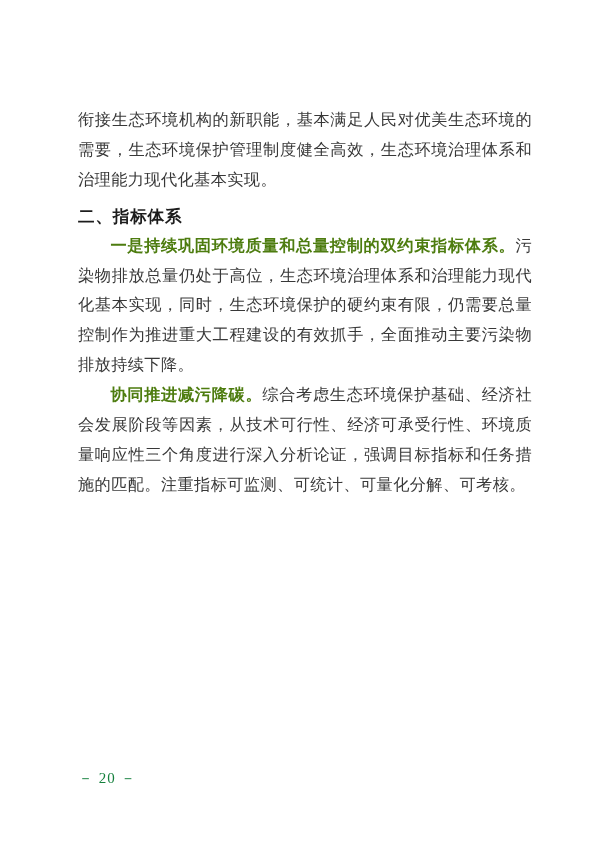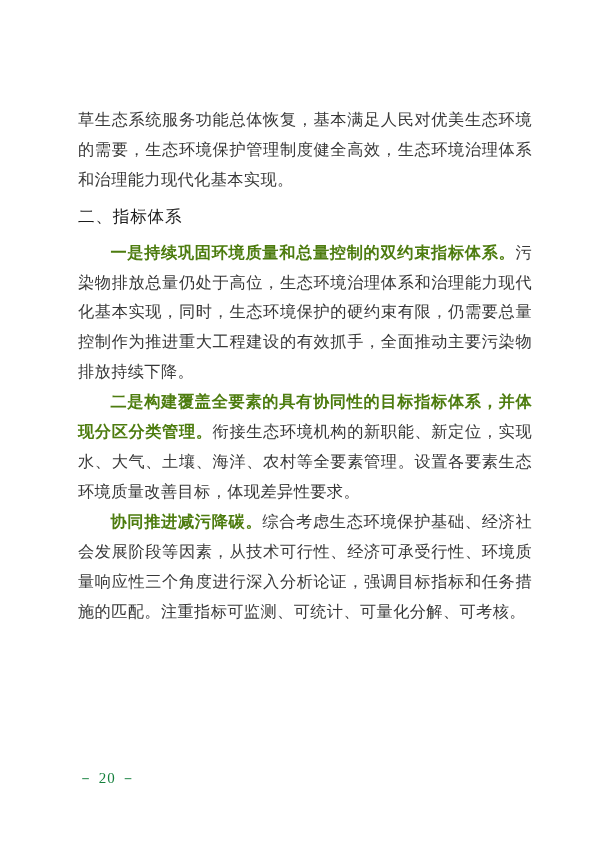--- a/index.html
+++ b/index.html
@@ -34,50 +34,49 @@
     text-indent: 2em;
   }
   .para.no-indent {
     text-indent: 0;
   }
   .lead {
     font-weight: bold;
     color: #4d7c0f;
   }
   .heading {
-    margin: 6px 0 7px 0;
+    margin: 6px 0 0 0;
     font-size: 16.6px;
-    font-weight: normal;
+    font-weight: bold;
     color: #1c1c1c;
     text-indent: 0;
     letter-spacing: 0.8px;
   }
   .page-number {
     position: absolute;
     left: 78px;
     top: 769px;
     font-size: 15px;
     color: #15803d;
     letter-spacing: 1px;
     font-family: "Liberation Serif", "DejaVu Serif", serif;
   }
 </style>
 </head>
 <body>
 
 <div class="page">
   <div class="body-text">
 
-    <p class="para no-indent">草生态系统服务功能总体恢复，基本满足人民对优美生态环境的需要，生态环境保护管理制度健全高效，生态环境治理体系和治理能力现代化基本实现。</p>
+    <p class="para no-indent">衔接生态环境机构的新职能，基本满足人民对优美生态环境的需要，生态环境保护管理制度健全高效，生态环境治理体系和治理能力现代化基本实现。</p>
 
     <p class="heading">二、指标体系</p>
 
 
     <p class="para"><span class="lead">一是持续巩固环境质量和总量控制的双约束指标体系。</span><span>污染物排放总量仍处于高位，生态环境治理体系和治理能力现代化基本实现，同时，生态环境保护的硬约束有限，仍需要总量控制作为推进重大工程建设的有效抓手，全面推动主要污染物排放持续下降。</span></p>
 
-    <p class="para"><span class="lead">二是构建覆盖全要素的具有协同性的目标指标体系，并体现分区分类管理。</span><span>衔接生态环境机构的新职能、新定位，实现水、大气、土壤、海洋、农村等全要素管理。设置各要素生态环境质量改善目标，体现差异性要求。</span></p>
 
     <p class="para"><span class="lead">协同推进减污降碳。</span><span>综合考虑生态环境保护基础、经济社会发展阶段等因素，从技术可行性、经济可承受行性、环境质量响应性三个角度进行深入分析论证，强调目标指标和任务措施的匹配。注重指标可监测、可统计、可量化分解、可考核。</span></p>
 
   </div>
 
   <div class="page-number">－ 20 －</div>
 </div>
 
 </body></html>

